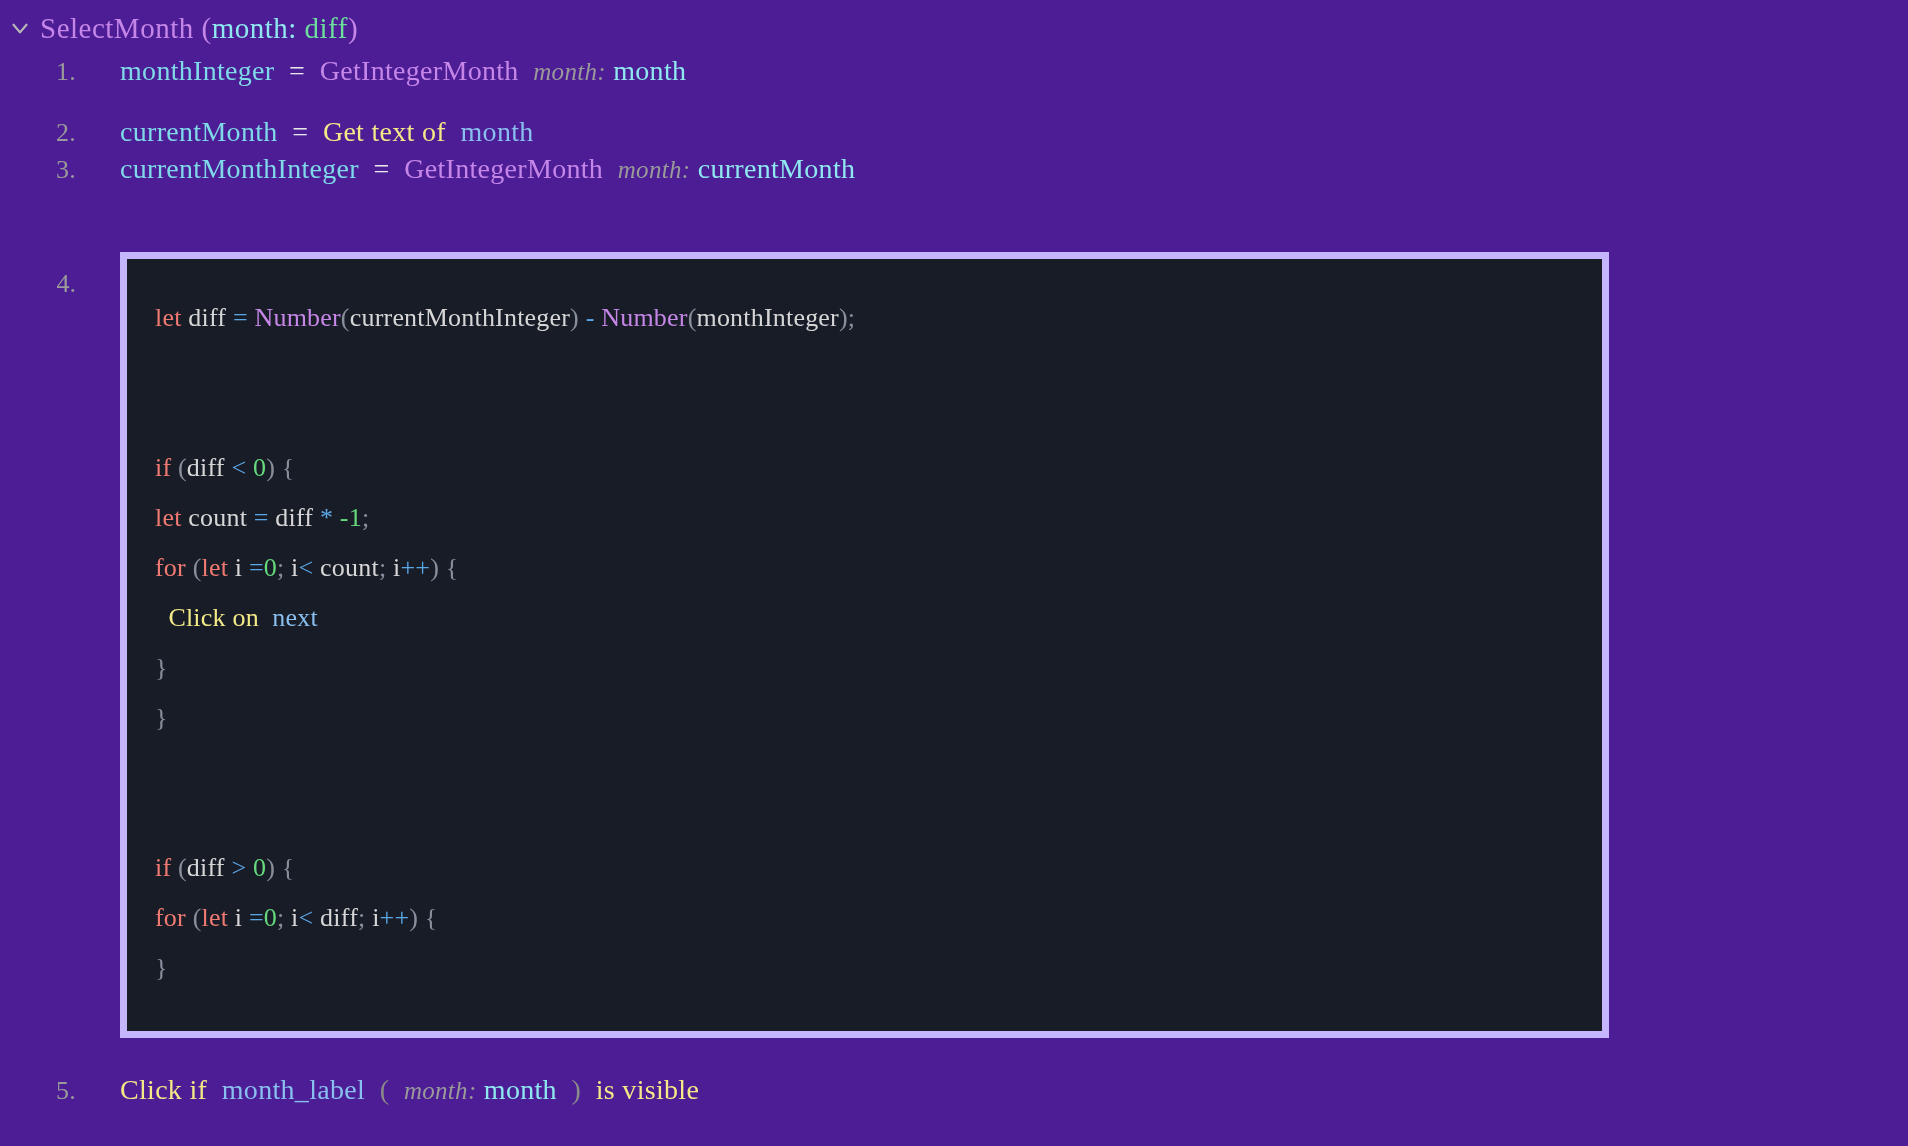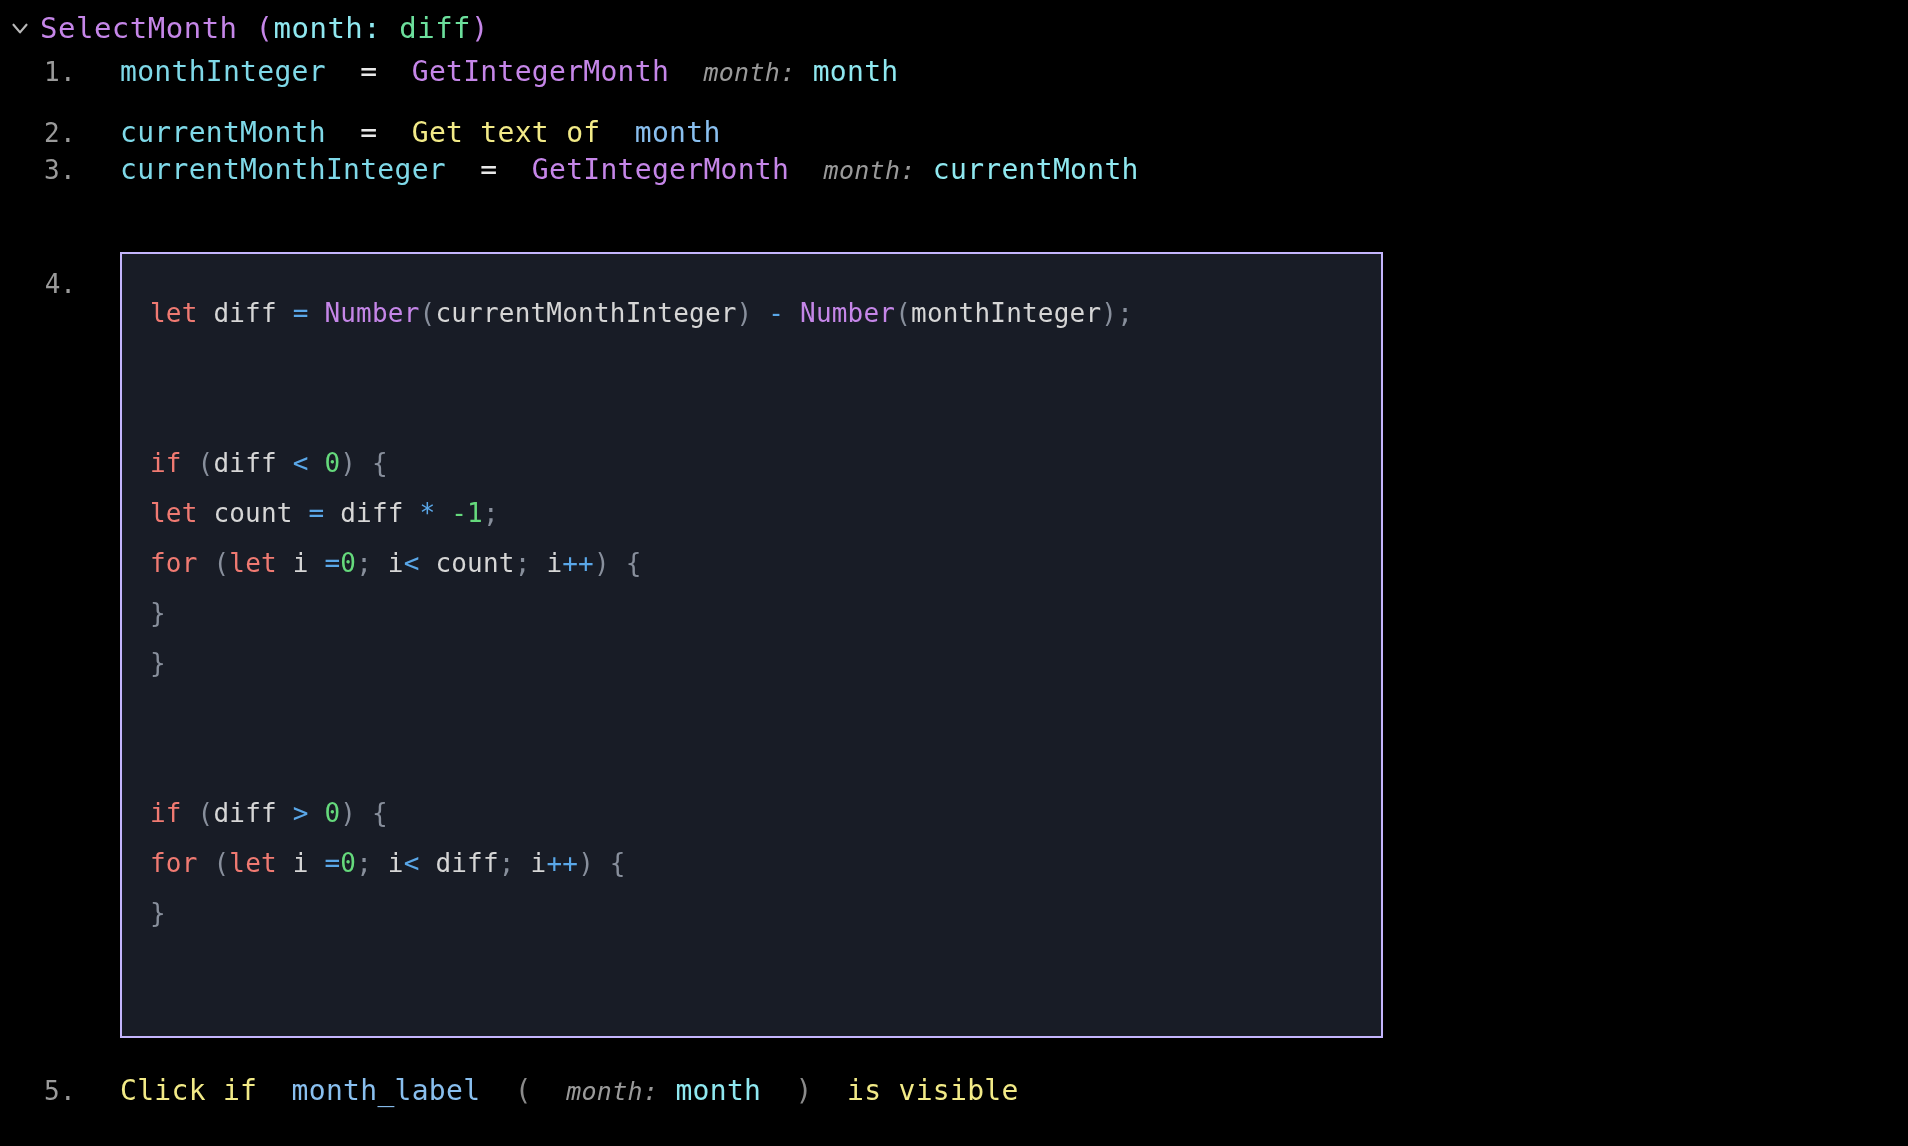--- a/index.html
+++ b/index.html
@@ -13,21 +13,22 @@
     overflow: hidden;
     font-family: "DejaVu Sans Mono", "Liberation Mono", monospace;
     color: #d4d4d4;
     -webkit-font-smoothing: antialiased;
   }
 
   #root {
     position: relative;
     width: 1908px;
     height: 1146px;
-    background: #000000;
+    background: #4c1d95;
+    font-family: Liberation Serif, serif;
   }
 
   
   .fn-header {
     position: absolute;
     left: 0px;
     top: 8px;
     display: flex;
     align-items: center;
     height: 40px;
@@ -88,24 +89,24 @@
     top: 252px;
     display: flex;
     align-items: flex-start;
   }
   .code-step .step-num {
     line-height: 40px;
     padding-top: 12px;
   }
   .code-block {
     margin-left: 44px;
-    width: 1263px;
+    width: 1489px;
     height: 786px;
     background: #181c26;
-    border: 2px solid #c4b5fd;
+    border: 7px solid #c4b5fd;
     box-sizing: border-box;
     padding: 34px 0 0 28px;
     overflow: hidden;
   }
   .code-line {
     white-space: pre;
     font-size: 26px;
     line-height: 50px;
     height: 50px;
     color: #d6d6d6;
@@ -187,20 +188,21 @@
 
   <div class="code-step">
     <span class="step-num">4.</span>
     <div class="code-block" id="code-block">
         <div class="code-line"><span class="c-kw">let</span><span class="c-plain"> diff </span><span class="c-op">=</span><span class="c-plain"> </span><span class="c-fn">Number</span><span class="c-punct">(</span><span class="c-plain">currentMonthInteger</span><span class="c-punct">)</span><span class="c-plain"> </span><span class="c-op">-</span><span class="c-plain"> </span><span class="c-fn">Number</span><span class="c-punct">(</span><span class="c-plain">monthInteger</span><span class="c-punct">)</span><span class="c-punct">;</span></div>
         <div class="code-line blank">&nbsp;</div>
         <div class="code-line blank">&nbsp;</div>
         <div class="code-line"><span class="c-kw">if</span><span class="c-plain"> </span><span class="c-punct">(</span><span class="c-plain">diff </span><span class="c-op">&lt;</span><span class="c-plain"> </span><span class="c-num">0</span><span class="c-punct">)</span><span class="c-plain"> </span><span class="c-punct">{</span></div>
         <div class="code-line"><span class="c-kw">let</span><span class="c-plain"> count </span><span class="c-op">=</span><span class="c-plain"> diff </span><span class="c-op">*</span><span class="c-plain"> </span><span class="c-num">-1</span><span class="c-punct">;</span></div>
         <div class="code-line"><span class="c-kw">for</span><span class="c-plain"> </span><span class="c-punct">(</span><span class="c-kw">let</span><span class="c-plain"> i </span><span class="c-op">=</span><span class="c-num">0</span><span class="c-punct">;</span><span class="c-plain"> i</span><span class="c-op">&lt;</span><span class="c-plain"> count</span><span class="c-punct">;</span><span class="c-plain"> i</span><span class="c-op">++</span><span class="c-punct">)</span><span class="c-plain"> </span><span class="c-punct">{</span></div>
+        <div class="code-line"><span class="c-plain">  </span><span class="c-cmd">Click on</span><span class="c-plain">  </span><span class="c-elem">next</span></div>
         <div class="code-line"><span class="c-punct">}</span></div>
         <div class="code-line"><span class="c-punct">}</span></div>
         <div class="code-line blank">&nbsp;</div>
         <div class="code-line blank">&nbsp;</div>
         <div class="code-line"><span class="c-kw">if</span><span class="c-plain"> </span><span class="c-punct">(</span><span class="c-plain">diff </span><span class="c-op">&gt;</span><span class="c-plain"> </span><span class="c-num">0</span><span class="c-punct">)</span><span class="c-plain"> </span><span class="c-punct">{</span></div>
         <div class="code-line"><span class="c-kw">for</span><span class="c-plain"> </span><span class="c-punct">(</span><span class="c-kw">let</span><span class="c-plain"> i </span><span class="c-op">=</span><span class="c-num">0</span><span class="c-punct">;</span><span class="c-plain"> i</span><span class="c-op">&lt;</span><span class="c-plain"> diff</span><span class="c-punct">;</span><span class="c-plain"> i</span><span class="c-op">++</span><span class="c-punct">)</span><span class="c-plain"> </span><span class="c-punct">{</span></div>
         <div class="code-line"><span class="c-punct">}</span></div>
         <div class="code-line"></div>
       </div>
   </div>

